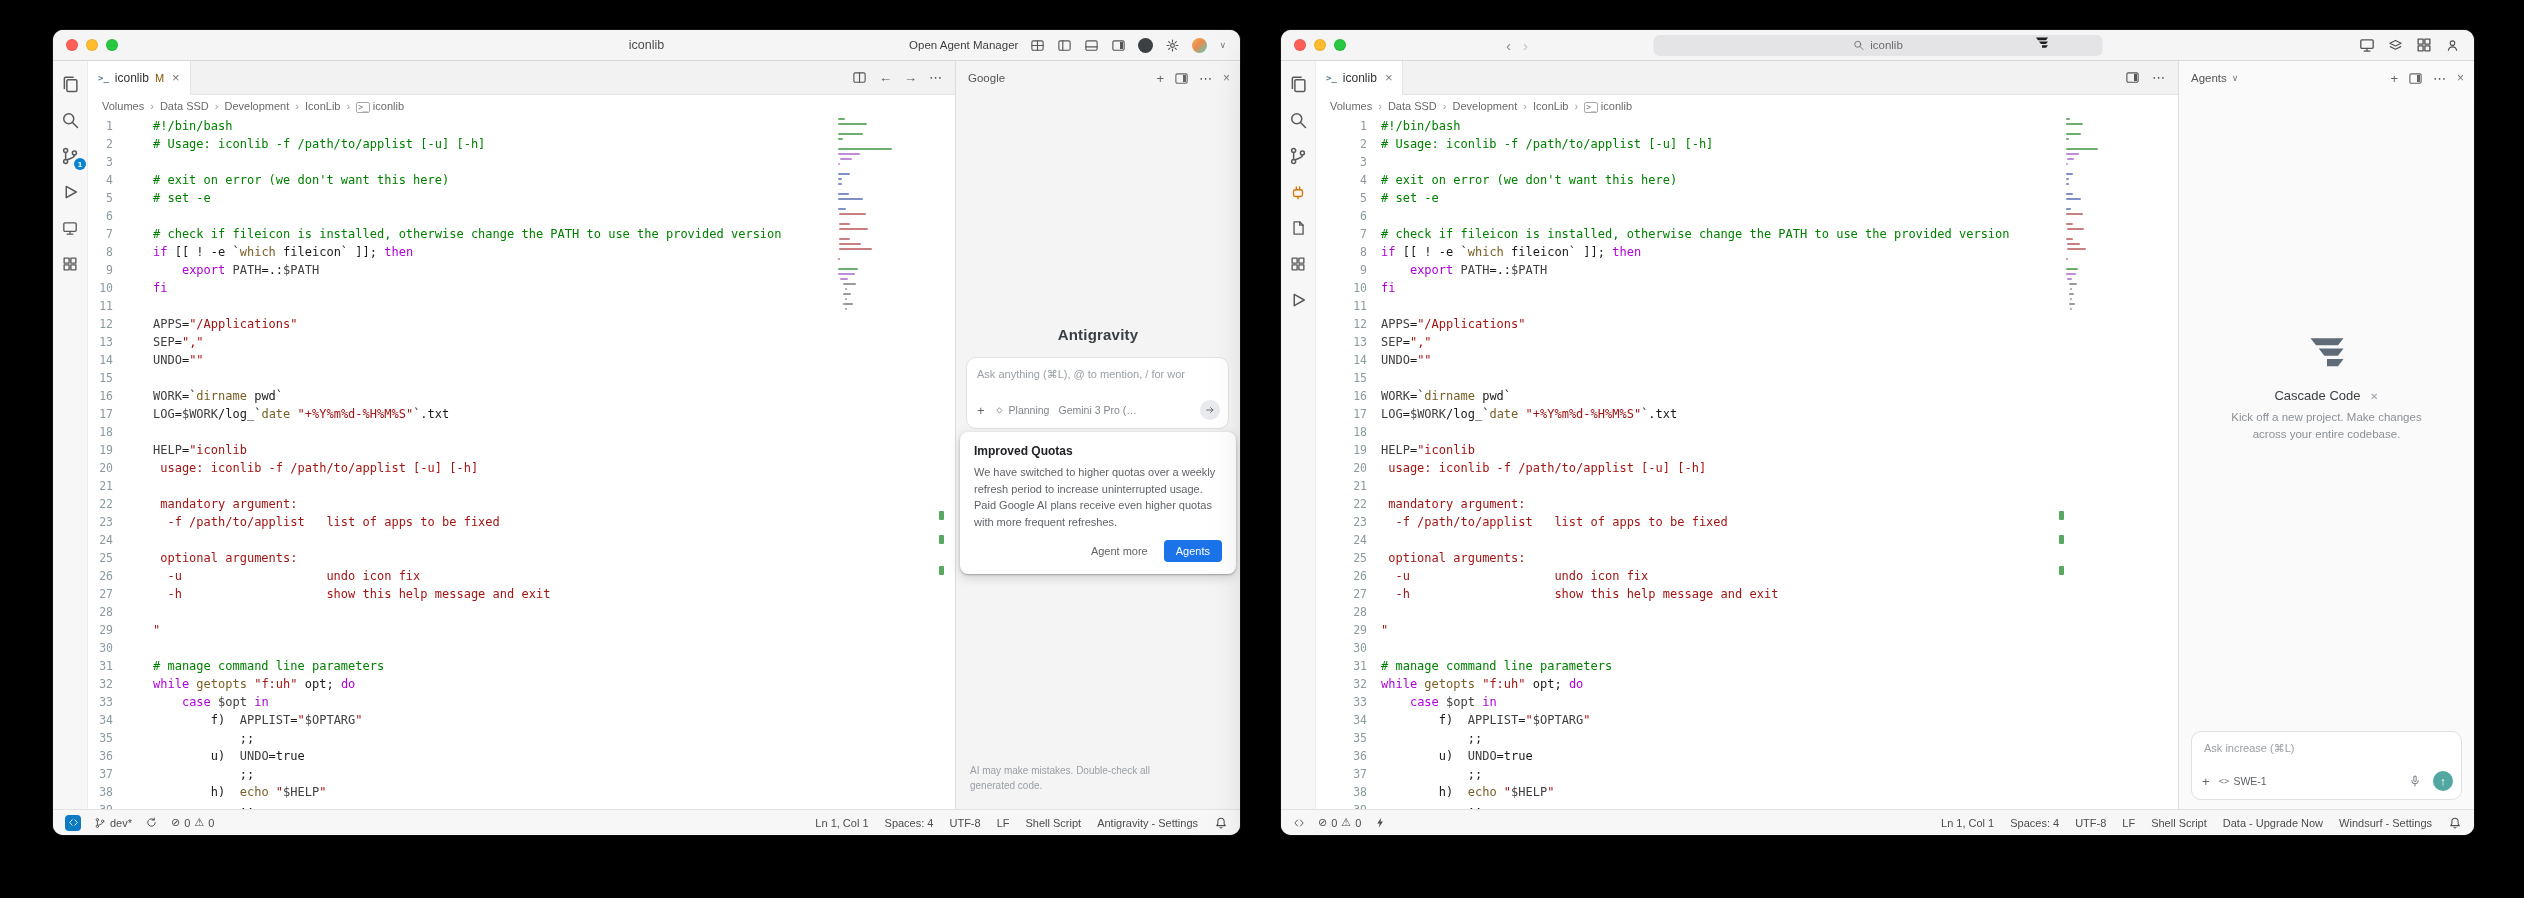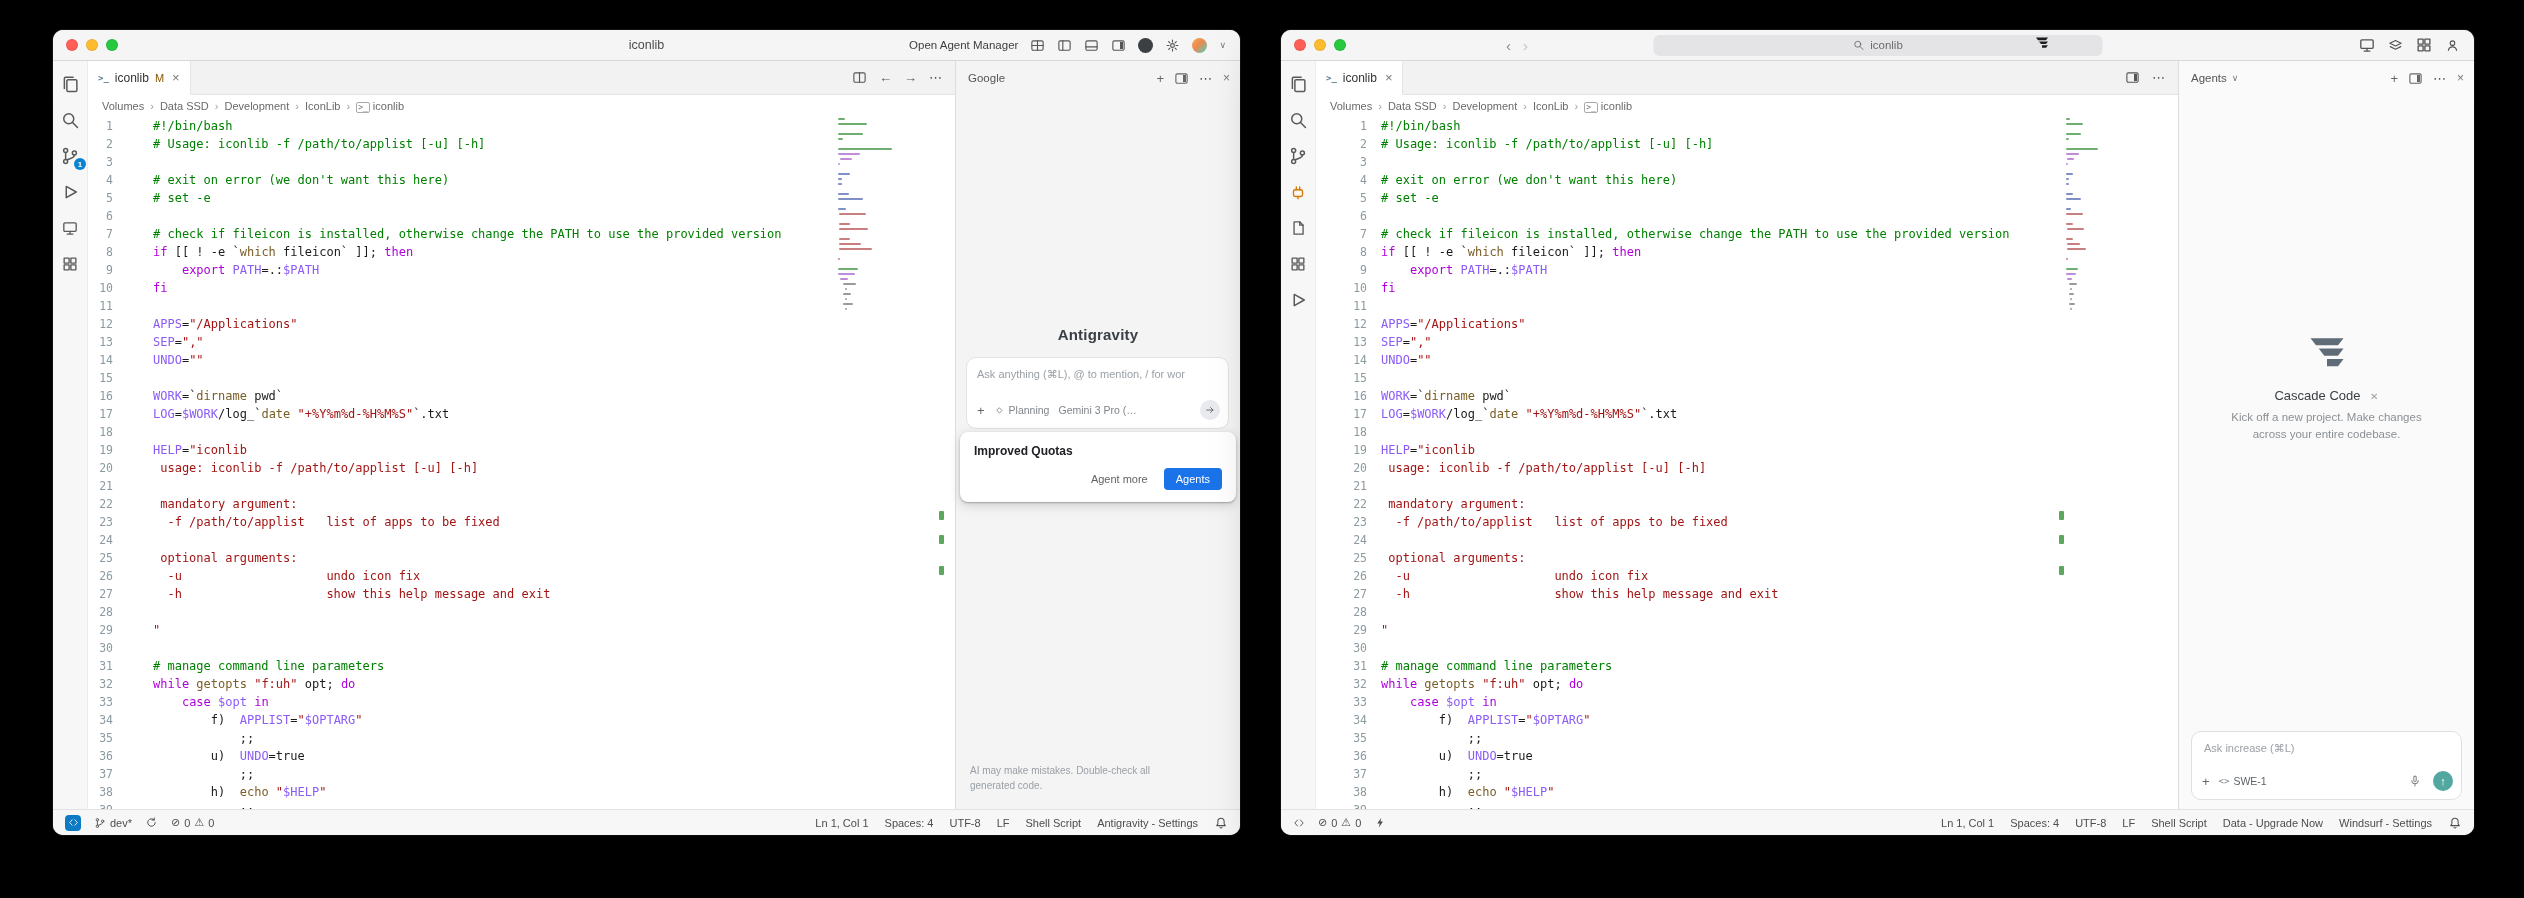--- a/index.html
+++ b/index.html
@@ -62,21 +62,21 @@
 .codearea{flex:1;position:relative;overflow:hidden;background:#fff;
   font-family:"DejaVu Sans Mono","Liberation Mono",monospace;font-size:12px;line-height:18px}
 .cline{display:flex;height:18px}
 .gutter{flex:0 0 65px;text-align:right;color:#8b9aa0;font-size:11.5px}
 .win-left .gutter{padding-right:40px}
 .win-right .gutter{padding-right:14px}
 .ctext{white-space:pre}
 .tk-cm{color:#008000}
 .tk-kw{color:#af00db}
 .tk-str{color:#a31515}
-.tk-var{color:#8b5cf6}
+.tk-var{color:#404040}
 .tk-fn{color:#795e26}
 .tk-def{color:#1b1b1b}
 
 .minimap{position:absolute;top:1px;overflow:hidden}
 .win-left .minimap{right:60px;width:57px}
 .win-right .minimap{right:79px;width:33px}
 .mm-line{height:2px;margin-bottom:3px;border-radius:1px}
 .tick{position:absolute;width:5px;height:9px;background:#5aa860;border-radius:1px}
 .win-left .tick{right:11px}
 .win-right .tick{right:114px}
@@ -501,20 +501,21 @@
                 <svg width="12" height="12" viewBox="0 0 16 16" fill="none" stroke="currentColor" stroke-width="1.2" stroke-linecap="round" stroke-linejoin="round">
                   <path d="M3.5 8h8.5M8.8 4.8L12 8l-3.2 3.2"></path>
                 </svg>
               </span>
           </span>
         </div>
       </div>
 
       <div class="ag-note">
         <div class="note-title">Improved Quotas</div>
+        <div class="note-body">We have switched to higher quotas over a weekly refresh period to increase uninterrupted usage. Paid Google AI plans receive even higher quotas with more frequent refreshes.</div>
         <div class="note-actions">
           <span class="learn">Agent more</span>
           <button class="dismiss">Agents</button>
         </div>
       </div>
 
       <div class="ag-disc">AI may make mistakes. Double-check all generated code.</div>
     </div>
   </div>
 

